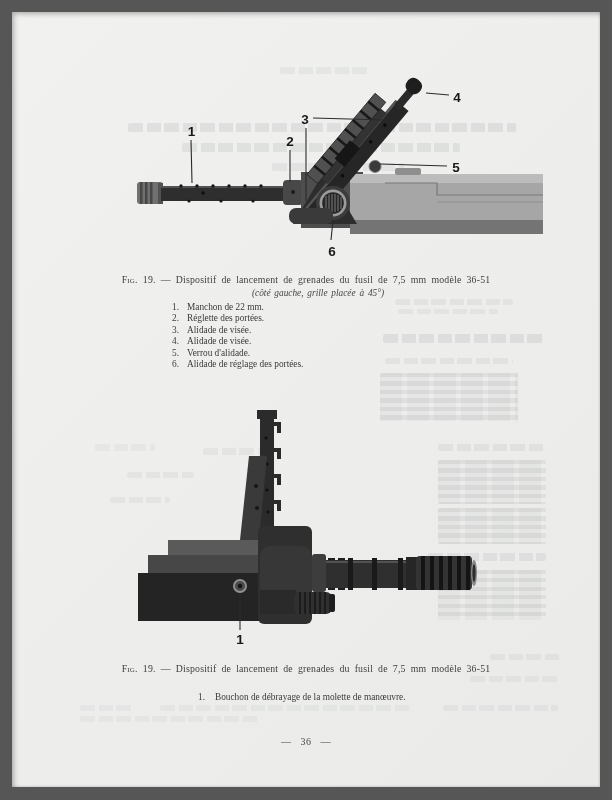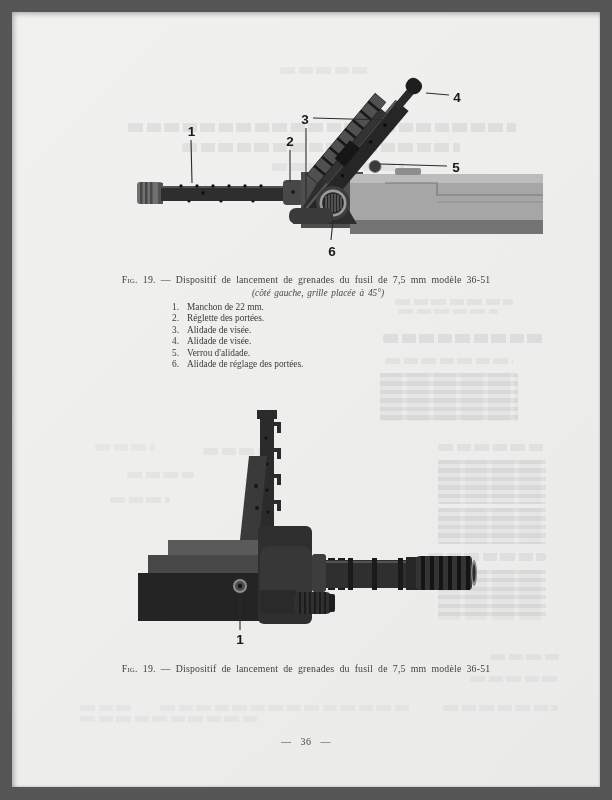--- a/index.html
+++ b/index.html
@@ -262,16 +262,19 @@
       <line x1="130" y1="186" x2="130" y2="222" stroke="#2b2b2b" stroke-width="1.1"></line>
       <text x="130" y="236" font-size="13.5" text-anchor="middle">1</text>
     </svg>
   </figure>
 
   <div class="caption" style="top:651px;">
     <span class="sc">Fig. 19.</span>
     <span class="ti">— Dispositif de lancement de grenades du fusil de 7,5 mm modèle 36-51</span>
   </div>
 
+  <div class="legend19" style="left:180px;top:680px;">
+    <span class="legend-num">1.</span><span>Bouchon de débrayage de la molette de manœuvre.</span>
+  </div>
 
   <div class="pageno" style="top:724px;">— 36 —</div>
 
 </div>
 
 </body></html>

